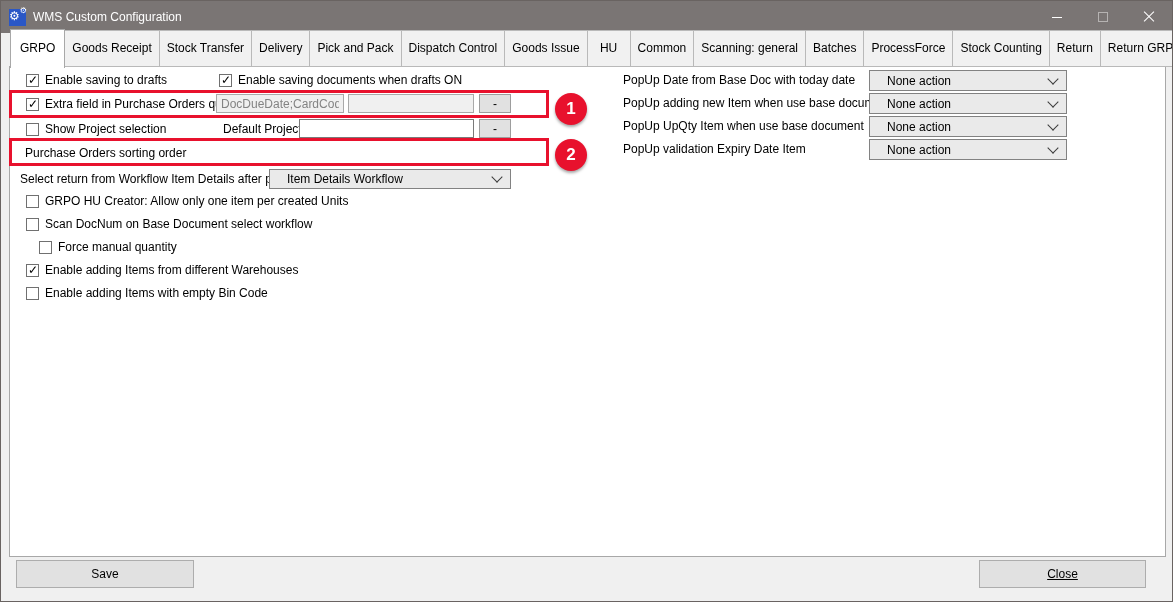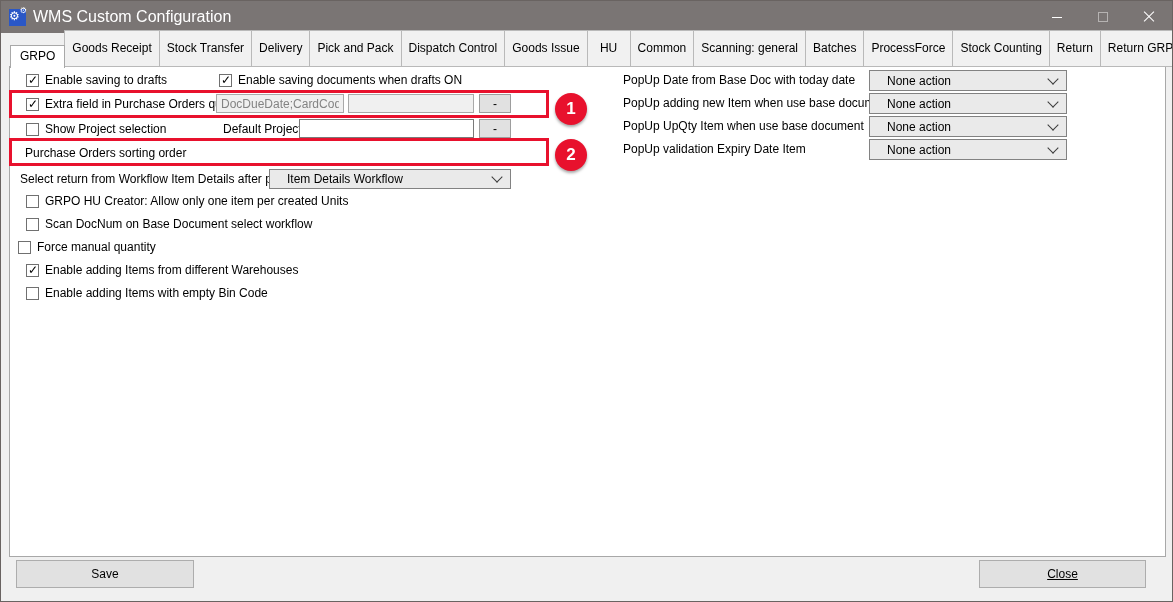--- a/index.html
+++ b/index.html
@@ -6,34 +6,34 @@
   .window{
     position:relative;width:1173px;height:602px;background:#f0f0f0;
     font-family:"Liberation Sans",sans-serif;font-size:12px;color:#000;
     box-sizing:border-box;border:1px solid #696361;overflow:hidden;
   }
   
   .titlebar{position:absolute;left:0;top:0;right:0;height:32px;background:#7a7574;display:flex;align-items:center;}
   .app-icon{position:relative;width:17px;height:17px;background:#2a57c6;margin-left:8px;flex:0 0 auto;}
   .app-icon .gear-big{position:absolute;left:0px;top:1px;color:#fff;font-size:12px;line-height:12px;}
   .app-icon .gear-small{position:absolute;right:-1px;top:-2px;color:#fff;font-size:8px;line-height:8px;}
-  .title-text{color:#fff;margin-left:7px;font-size:16px;}
+  .title-text{color:#fff;margin-left:7px;font-size:12px;}
   .win-controls{margin-left:auto;display:flex;height:32px;}
   .win-btn{width:46px;height:32px;display:flex;align-items:center;justify-content:center;position:relative;}
   .min-glyph{width:10px;height:1px;background:#fff;}
   .max-glyph{width:8px;height:8px;border:1px solid #fff;opacity:.45;}
   .close-glyph{position:relative;width:12px;height:12px;}
   .close-glyph::before,.close-glyph::after{content:"";position:absolute;left:-1px;top:5px;width:14px;height:1px;background:#fff;}
   .close-glyph::before{transform:rotate(45deg);}
   .close-glyph::after{transform:rotate(-45deg);}
   
   .tabpage{position:absolute;left:8px;top:65px;width:1157px;height:491px;background:#fff;border:1px solid #a8a8a8;box-sizing:border-box;}
   .tabs{position:absolute;left:10px;top:43px;height:23px;display:flex;align-items:flex-end;z-index:3;}
   .tab{height:19px;line-height:19px;padding:8px 7px;background:#f1f1f1;border:1px solid #b9b9b9;margin-left:-1px;white-space:nowrap;text-align:center;min-width:18px;cursor:default;}
-  .tab.selected{height:22px;line-height:21px;background:#fff;border-color:#a8a8a8;border-bottom:none;margin-bottom:-1px;padding:0 9px;z-index:4;}
+  .tab.selected{height:22px;line-height:21px;background:#fff;border-color:#a8a8a8;border-bottom:none;margin-bottom:-1px;padding:8px 9px;z-index:4;}
   
   .abs{position:absolute;}
   .cb{display:flex;align-items:center;gap:6px;height:14px;cursor:default;}
   .cb .box{width:13px;height:13px;background:#fff;border:1px solid #707070;box-sizing:border-box;position:relative;flex:0 0 auto;}
   .cb.checked .box::after{content:"\2713";position:absolute;left:1px;top:-2px;font-size:12px;color:#000;}
   .lbl{height:14px;line-height:14px;white-space:nowrap;}
   .tbox{position:absolute;box-sizing:border-box;border:1px solid #7a7a7a;background:#fff;font-family:"Liberation Sans",sans-serif;font-size:12px;padding:0 4px;margin:0;}
   .tbox:disabled,.tbox.disabled{background:#f0f0f0;color:#838383;border-color:#a9a9a9;}
   .mini-btn{position:absolute;box-sizing:border-box;background:#e1e1e1;border:1px solid #9d9d9d;display:flex;align-items:center;justify-content:center;font-size:12px;cursor:default;}
   .combo{position:absolute;box-sizing:border-box;background:#eaeaea;border:1px solid #828282;display:flex;align-items:center;padding-left:17px;cursor:default;}
@@ -124,21 +124,21 @@
   </div>
 
   <div class="abs cb" style="left:25px;top:193px;">
     <span class="box"></span>
     <span class="lbl">GRPO HU Creator: Allow only one item per created Units</span>
   </div>
   <div class="abs cb" style="left:25px;top:216px;">
     <span class="box"></span>
     <span class="lbl">Scan DocNum on Base Document select workflow</span>
   </div>
-  <div class="abs cb" style="left:17px;top:239px;text-align:right;">
+  <div class="abs cb" style="left:38px;top:239px;text-align:right;">
     <span class="box"></span>
     <span class="lbl">Force manual quantity</span>
   </div>
   <div class="abs cb checked" style="left:25px;top:262px;">
     <span class="box"></span>
     <span class="lbl">Enable adding Items from different Warehouses</span>
   </div>
   <div class="abs cb" style="left:25px;top:285px;">
     <span class="box"></span>
     <span class="lbl">Enable adding Items with empty Bin Code</span>

